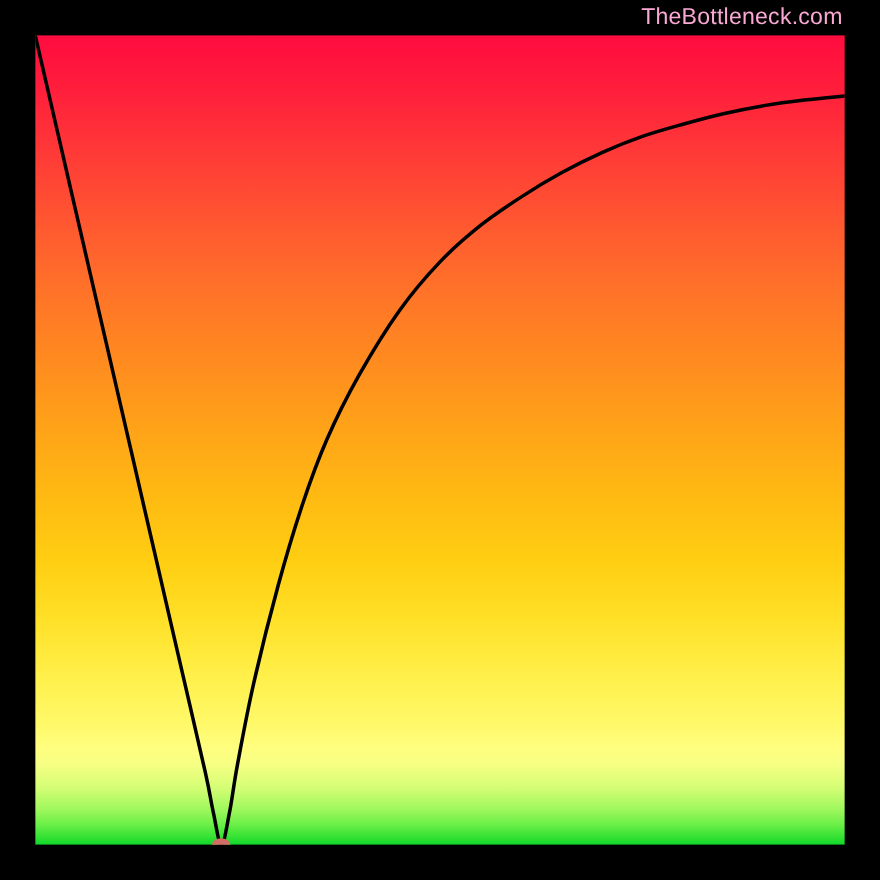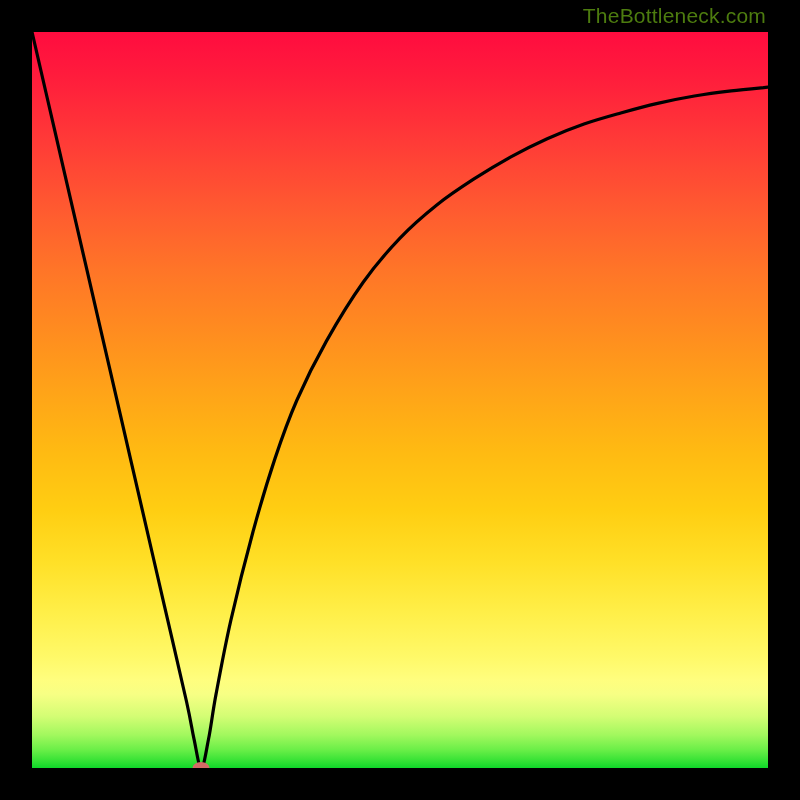--- a/index.html
+++ b/index.html
@@ -61,21 +61,21 @@
     width: 17px;
     height: 12px;
     border-radius: 50%;
     background: #d36b66;
     transform: translate(-50%, -50%);
   }
   .watermark {
     position: absolute;
     top: 4px;
     right: 34px;
-    color: #4d7c0f;
+    color: #f9a8d4;
     font-size: 21px;
     font-weight: 400;
     letter-spacing: 0.2px;
   }
 </style>
 </head>
 <body>
 
 <div class="frame">
   <div class="plot-area">

